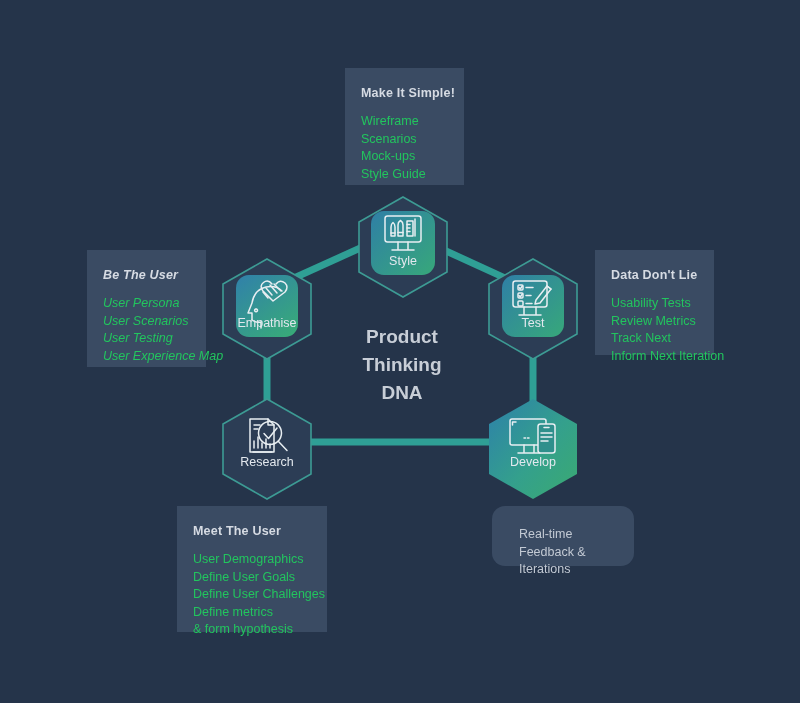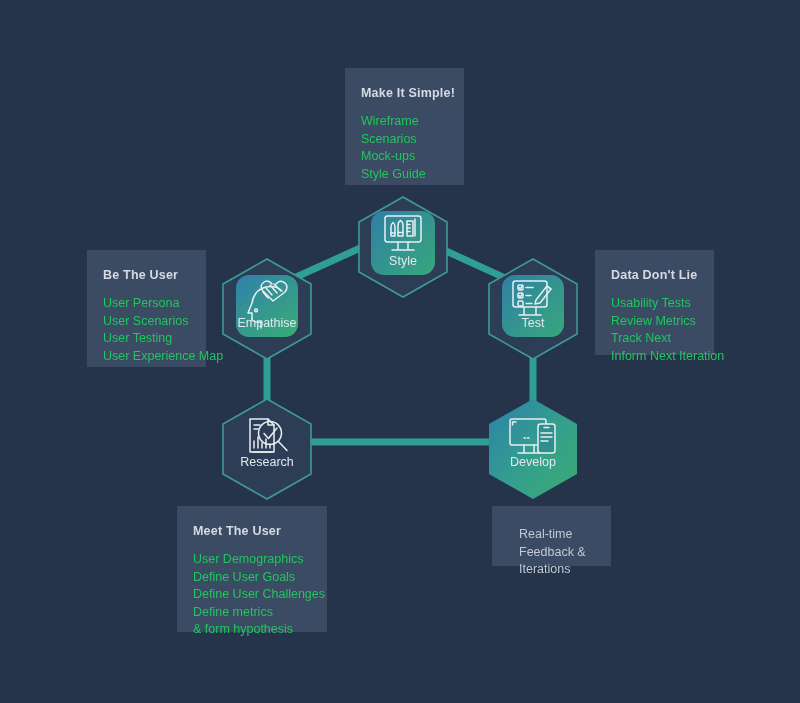--- a/index.html
+++ b/index.html
@@ -81,21 +81,21 @@
 <div id="stage">
 
   <div class="panel" style="left:345px; top:68px; width:119px; height:117px;">
     <div class="panel-title">Make It Simple!</div>
     <div class="panel-item">Wireframe</div>
     <div class="panel-item">Scenarios</div>
     <div class="panel-item">Mock-ups</div>
     <div class="panel-item">Style Guide</div>
   </div>
 
-  <div class="panel" style="left:87px; top:250px; width:119px; height:117px;">
+  <div class="panel" style="left:87px; top:250px; width:119px; height:117px;font-style:italic;">
     <div class="panel-title">Be The User</div>
     <div class="panel-item">User Persona</div>
     <div class="panel-item">User Scenarios</div>
     <div class="panel-item">User Testing</div>
     <div class="panel-item">User Experience Map</div>
   </div>
 
   <div class="panel" style="left:595px; top:250px; width:119px; height:105px;">
     <div class="panel-title">Data Don't Lie</div>
     <div class="panel-item">Usability Tests</div>
@@ -106,21 +106,21 @@
 
   <div class="panel" style="left:177px; top:506px; width:150px; height:126px;">
     <div class="panel-title">Meet The User</div>
     <div class="panel-item">User Demographics</div>
     <div class="panel-item">Define User Goals</div>
     <div class="panel-item">Define User Challenges</div>
     <div class="panel-item">Define metrics
 &amp; form hypothesis</div>
   </div>
 
-  <div class="panel plain" style="left:492px; top:506px; width:119px; height:60px; padding:20px 16px 16px 27px;">
+  <div class="panel plain" style="left:492px; top:506px; width:142px; height:60px; padding:20px 16px 16px 27px;border-radius:13px;">
     <div class="panel-item">Real-time
 Feedback &amp;
 Iterations</div>
   </div>
 
   <svg id="diagram" viewBox="0 0 800 703">
     <defs>
       <linearGradient id="tileGrad" x1="0" y1="0" x2="1" y2="1">
         <stop offset="0%" stop-color="#2f7fa6"></stop>
         <stop offset="100%" stop-color="#37a87a"></stop>
@@ -230,14 +230,17 @@
       </g>
     </g>
   </svg>
 
   <div class="node-label" style="left:403px; top:261px;">Style</div>
   <div class="node-label" style="left:267px; top:323px;">Empathise</div>
   <div class="node-label" style="left:533px; top:323px;text-align:center;">Test</div>
   <div class="node-label" style="left:267px; top:462px;">Research</div>
   <div class="node-label" style="left:533px; top:462px;">Develop</div>
 
+  <div class="center-text" style="left:402px; top:365px;">Product
+Thinking
+DNA</div>
 
 </div>
 
 </body></html>

